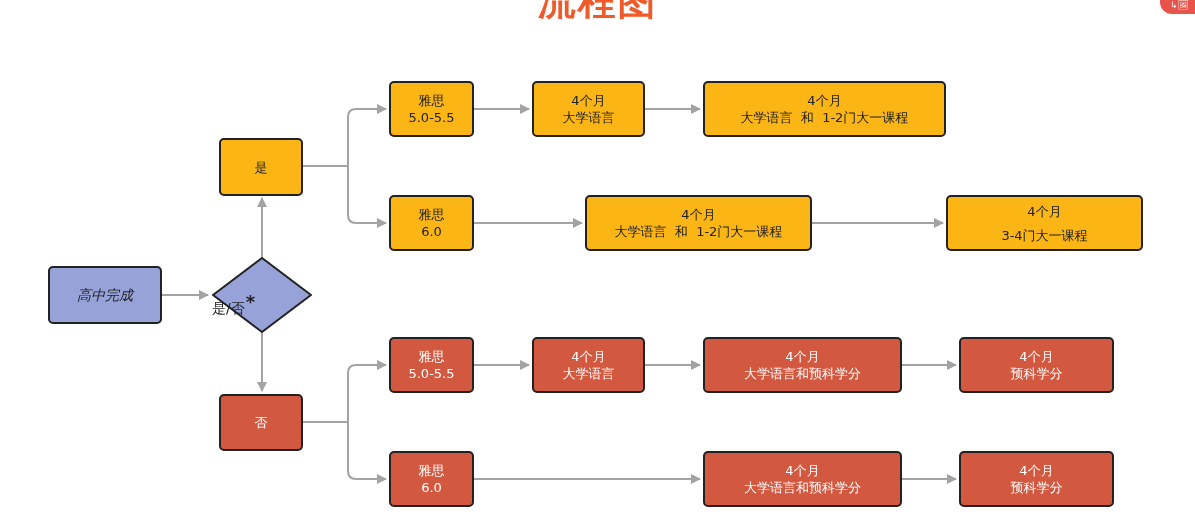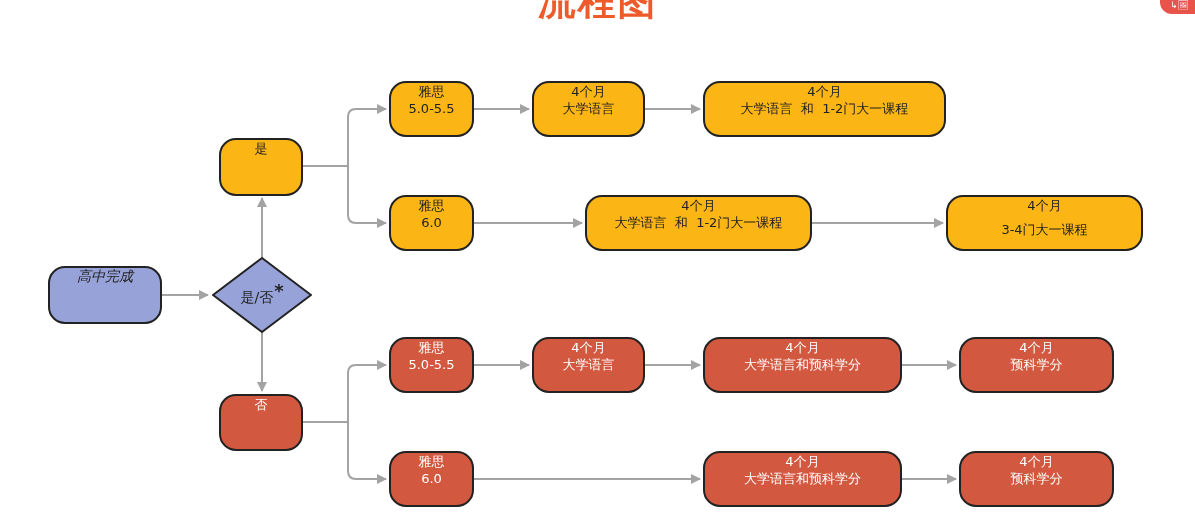--- a/index.html
+++ b/index.html
@@ -5,28 +5,28 @@
   html, body { margin: 0; padding: 0; background: #ffffff; }
   body { width: 1195px; height: 522px; position: relative; overflow: hidden;
          font-family: "DejaVu Sans", "Liberation Sans", sans-serif; }
   .title { position: absolute; left: 0; width: 1195px; top: -22px; text-align: center;
            color: #ef5a2a; font-size: 38px; font-weight: bold; letter-spacing: 2px; line-height: 46px; }
   .badge { position: absolute; left: 1160px; top: -12px; width: 60px; height: 26px;
            background: #e8534a; border-radius: 12px; color: #fff; font-size: 9px;
            padding: 12px 0 0 10px; box-sizing: border-box; }
   svg.links { position: absolute; left: 0; top: 0; }
   .node { position: absolute; box-sizing: border-box; border: 2px solid #222;
-          border-radius: 17px; display: flex; flex-direction: column;
-          align-items: center; text-align: center;
+          border-radius: 5px; display: flex; flex-direction: column;
+          align-items: center; justify-content: center; text-align: center;
           font-size: 13px; line-height: 17px; }
   .node.yellow { background: #fbb515; color: #222; }
   .node.red { background: #d35840; color: #fff; }
   .node.blue { background: #96a2d8; color: #222; font-size: 14px; }
-  .decision-label { position: absolute; left: 212px; top: 261px; width: 100px; height: 74px;
-                    display: flex; align-items: center; justify-content: center; font-size: 14px; color: #222; }
+  .decision-label { position: absolute; left: 212px; top: 272px; width: 100px; height: 74px;
+                    display: flex; align-items: center; justify-content: flex-start; font-size: 14px; color: #222; }
   .decision-label .star { font-size: 18px; font-weight: bold; position: relative; top: -8px; margin-left: 1px; }
 </style>
 </head>
 <body>
 
 <div class="title">流程图</div>
 <div class="badge"><span>↳🖼</span></div>
 
 <svg class="links" width="1195" height="522">
   <defs>

